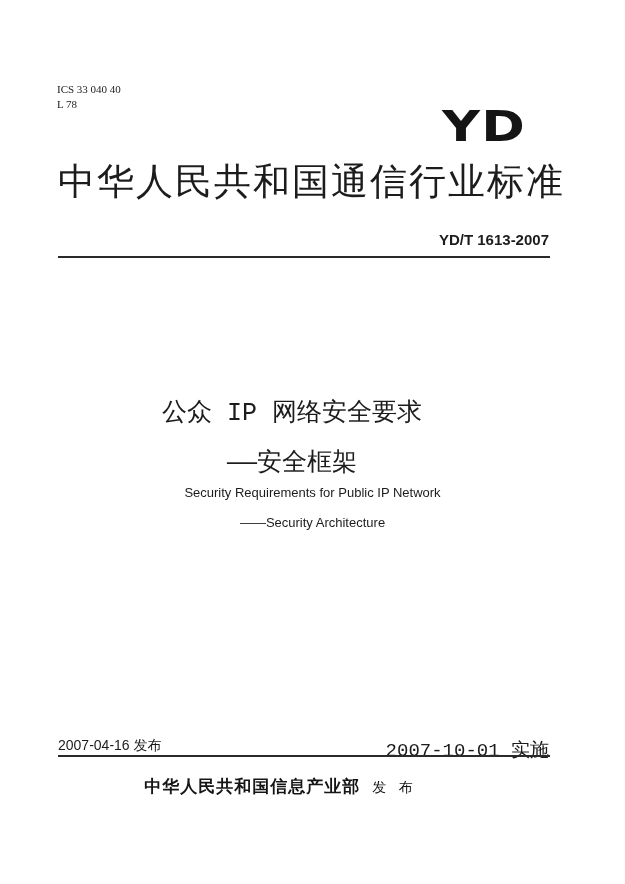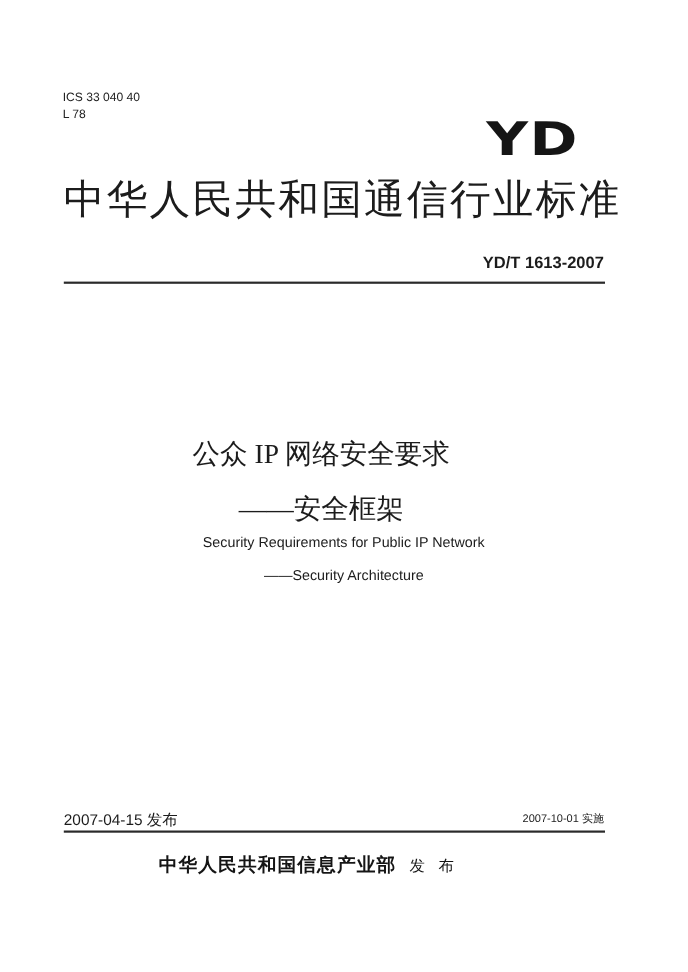--- a/index.html
+++ b/index.html
@@ -1,26 +1,26 @@
 <!DOCTYPE html>
 <html><head>
 <meta charset="utf-8">
 <style>
   html, body { margin:0; padding:0; background:#ffffff; }
   body { width:625px; height:884px; position:relative; overflow:hidden; color:#1a1a1a; font-family:"DejaVu Sans", sans-serif; }
   .abs { position:absolute; }
-  .ics { left:57px; top:82px; font-family:Liberation Sans, sans-serif; font-size:11px; line-height:15px; color:#222; }
+  .ics { left:57px; top:82px; font-family:Liberation Serif, serif; font-size:11px; line-height:15px; color:#222; }
   .logo { left:442px; top:104px; font-family:"DejaVu Sans", sans-serif; font-weight:bold; font-size:42px; letter-spacing:1px; color:#151515; transform:scaleX(1.25); transform-origin:left top; line-height:46px; }
   .std-title { left:58px; top:162px; width:500px; font-family:"DejaVu Sans", sans-serif; font-size:37px; line-height:40px; letter-spacing:2px; color:#1c1c1c; white-space:nowrap; }
   .std-num { right:76px; top:231px; font-family:"Liberation Sans", sans-serif; font-size:15px; color:#1c1c1c;font-weight:bold; }
   .rule { left:58px; width:492px; height:2px; background:#2a2a2a; }
-  .doc-title-cn { left:0; width:584px; text-align:center; font-family:Liberation Serif, serif; color:#1c1c1c; }
+  .doc-title-cn { left:0; width:584px; text-align:center; font-family:Liberation Mono, monospace; color:#1c1c1c; }
   .doc-title-en { left:0; width:625px; text-align:center; font-family:"Liberation Sans", sans-serif; font-size:13px; color:#1c1c1c; }
   .date-left { left:58px; top:737px; font-family:"Liberation Sans", sans-serif; font-size:14px; color:#1c1c1c; }
-  .date-right { right:76px; top:737px; font-family:Liberation Sans, sans-serif; font-size:10px; color:#1c1c1c; }
+  .date-right { right:76px; top:737px; font-family:Liberation Mono, monospace; font-size:19px; color:#1c1c1c; }
   .publisher { left:0; width:561px; top:775px; text-align:center; font-family:"DejaVu Serif", serif; font-weight:bold; font-size:17px; color:#151515; letter-spacing:1px; }
   .publisher .act { font-weight:normal; font-size:14px; margin-left:12px; letter-spacing:4px; }
 </style>
 </head>
 <body>
 
 <div class="abs ics">
   <div>ICS 33 040 40</div>
   <div>L 78</div>
 </div>
@@ -32,20 +32,20 @@
 <div class="abs std-num">YD/T 1613-2007</div>
 
 <div class="abs rule" style="top:256px;"></div>
 
 <div class="abs doc-title-cn" style="top:398px; font-size:25px; line-height:32px;">公众 IP 网络安全要求</div>
 <div class="abs doc-title-cn" style="top:448px; font-size:25px; line-height:32px;">——安全框架</div>
 
 <div class="abs doc-title-en" style="top:485px;">Security Requirements for Public IP Network</div>
 <div class="abs doc-title-en" style="top:515px;">——Security Architecture</div>
 
-<div class="abs date-left">2007-04-15 发布</div>
+<div class="abs date-left">2007-04-16 发布</div>
 <div class="abs date-right">2007-10-01 实施</div>
 
 <div class="abs rule" style="top:755px;"></div>
 
 <div class="abs publisher">
   <span>中华人民共和国信息产业部</span><span class="act">发 布</span>
 </div>
 
 </body></html>

